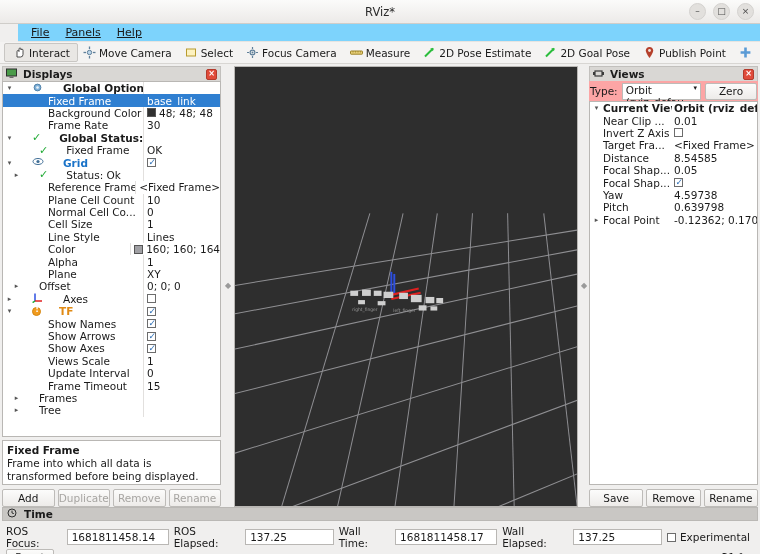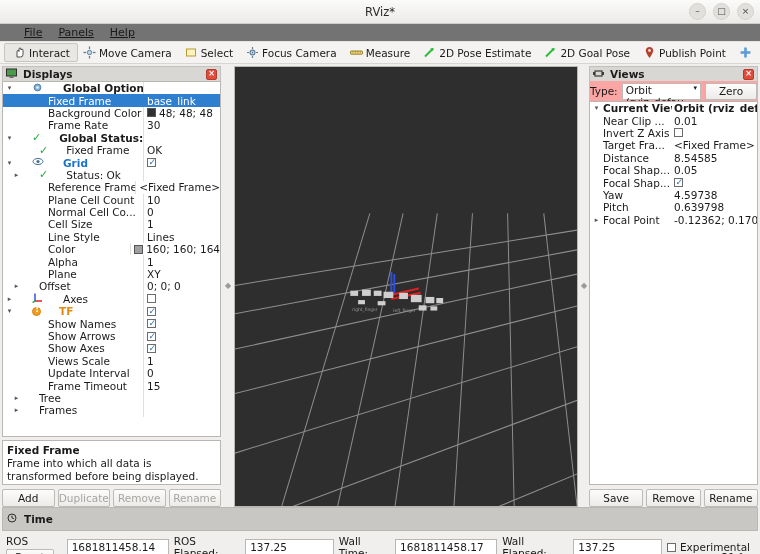--- a/index.html
+++ b/index.html
@@ -20,22 +20,22 @@
   .titlebar .title { font-size: 11.5px; color:#2b2b2b; }
   .wctrls { position:absolute; right:6px; top:3px; display:flex; gap:7px; }
   .wbtn {
     width:17px; height:17px; border-radius:50%;
     background:#e2e0dd; border:1px solid #d4d2cf;
     display:flex; align-items:center; justify-content:center;
     font-size:9px; color:#4a4a4a; line-height:1;
   }
   
   .menubar {
-    height:18px; background:#737373; display:flex; align-items:center;
-    padding-left:17px; gap:2px; border-bottom:1px solid #e6e4e1;
+    height:18px; background:#7dd3fc; display:flex; align-items:center;
+    padding-left:6px; gap:2px; border-bottom:1px solid #e6e4e1;margin-left:18px;
   }
   .menuitem { padding:1px 7px; font-size:11px; color:#1a1a1a; }
   .menuitem u { text-decoration: underline; }
   
   .toolbar {
     height:22px; background:#f4f3f2; border-bottom:1px solid #d8d6d3;
     display:flex; align-items:center; padding-left:4px; gap:0px;
   }
   .tbtn {
     display:flex; align-items:center; gap:3px;
@@ -126,21 +126,21 @@
   .zerobtn { width:52px; height:17px; border:1px solid #bdbbb8;
     background:linear-gradient(#fcfcfb,#edebe9); border-radius:2px;
     display:flex;align-items:center;justify-content:center;font-size:10.5px;}
   .vrow { display:flex; height:12.4px; align-items:center; font-size:10.5px; }
   .vname { width:82px; display:flex; align-items:center; gap:2px;
     overflow:hidden; white-space:nowrap; padding-left:2px;}
   .vval { flex:1; white-space:nowrap; overflow:hidden; padding-left:2px;
           display:flex; align-items:center; gap:3px;}
   
   .timepanel { height:43px; padding:0 2px; }
-  .timehdr { height:24px; background:#c9c7c4; display:flex; align-items:center;
+  .timehdr { height:14px; background:#c9c7c4; display:flex; align-items:center;
     gap:4px; padding:0 4px; font-size:10.5px; font-weight:bold;
     border:1px solid #bab8b5; }
   .timebody { display:flex; align-items:center; gap:5px; padding:4px 4px 0 4px;
     background:#f0efee; }
   .tfield { display:flex; align-items:center; gap:4px; }
   .tfield .lb { font-size:10.5px; }
   .tinput { height:16px; border:1px solid #b9b7b4; background:#fff;
     font-size:10.5px; display:flex; align-items:center; padding:0 4px; }
   .expchk { margin-left:auto; display:flex; align-items:center; gap:4px;
     font-size:10.5px; padding-right:4px;}
@@ -497,28 +497,28 @@
             <span class="arrow"></span>
             <span>Frame Timeout</span>
           </div>
           <div class="tval">
             <span>15</span>
           </div>
         </div>
         <div class="trow">
           <div class="tname indent1">
             <span class="arrow right"></span>
-            <span>Tree</span>
+            <span>Frames</span>
           </div>
           <div class="tval"></div>
         </div>
         <div class="trow">
           <div class="tname indent1">
             <span class="arrow right"></span>
-            <span>Frames</span>
+            <span>Tree</span>
           </div>
           <div class="tval"></div>
         </div>
       </div>
 
     <div class="descbox">
       <div class="bold">Fixed Frame</div>
       <div>Frame into which all data is transformed before being displayed.</div>
     </div>
     <div class="btnrow" id="displays-buttons">

